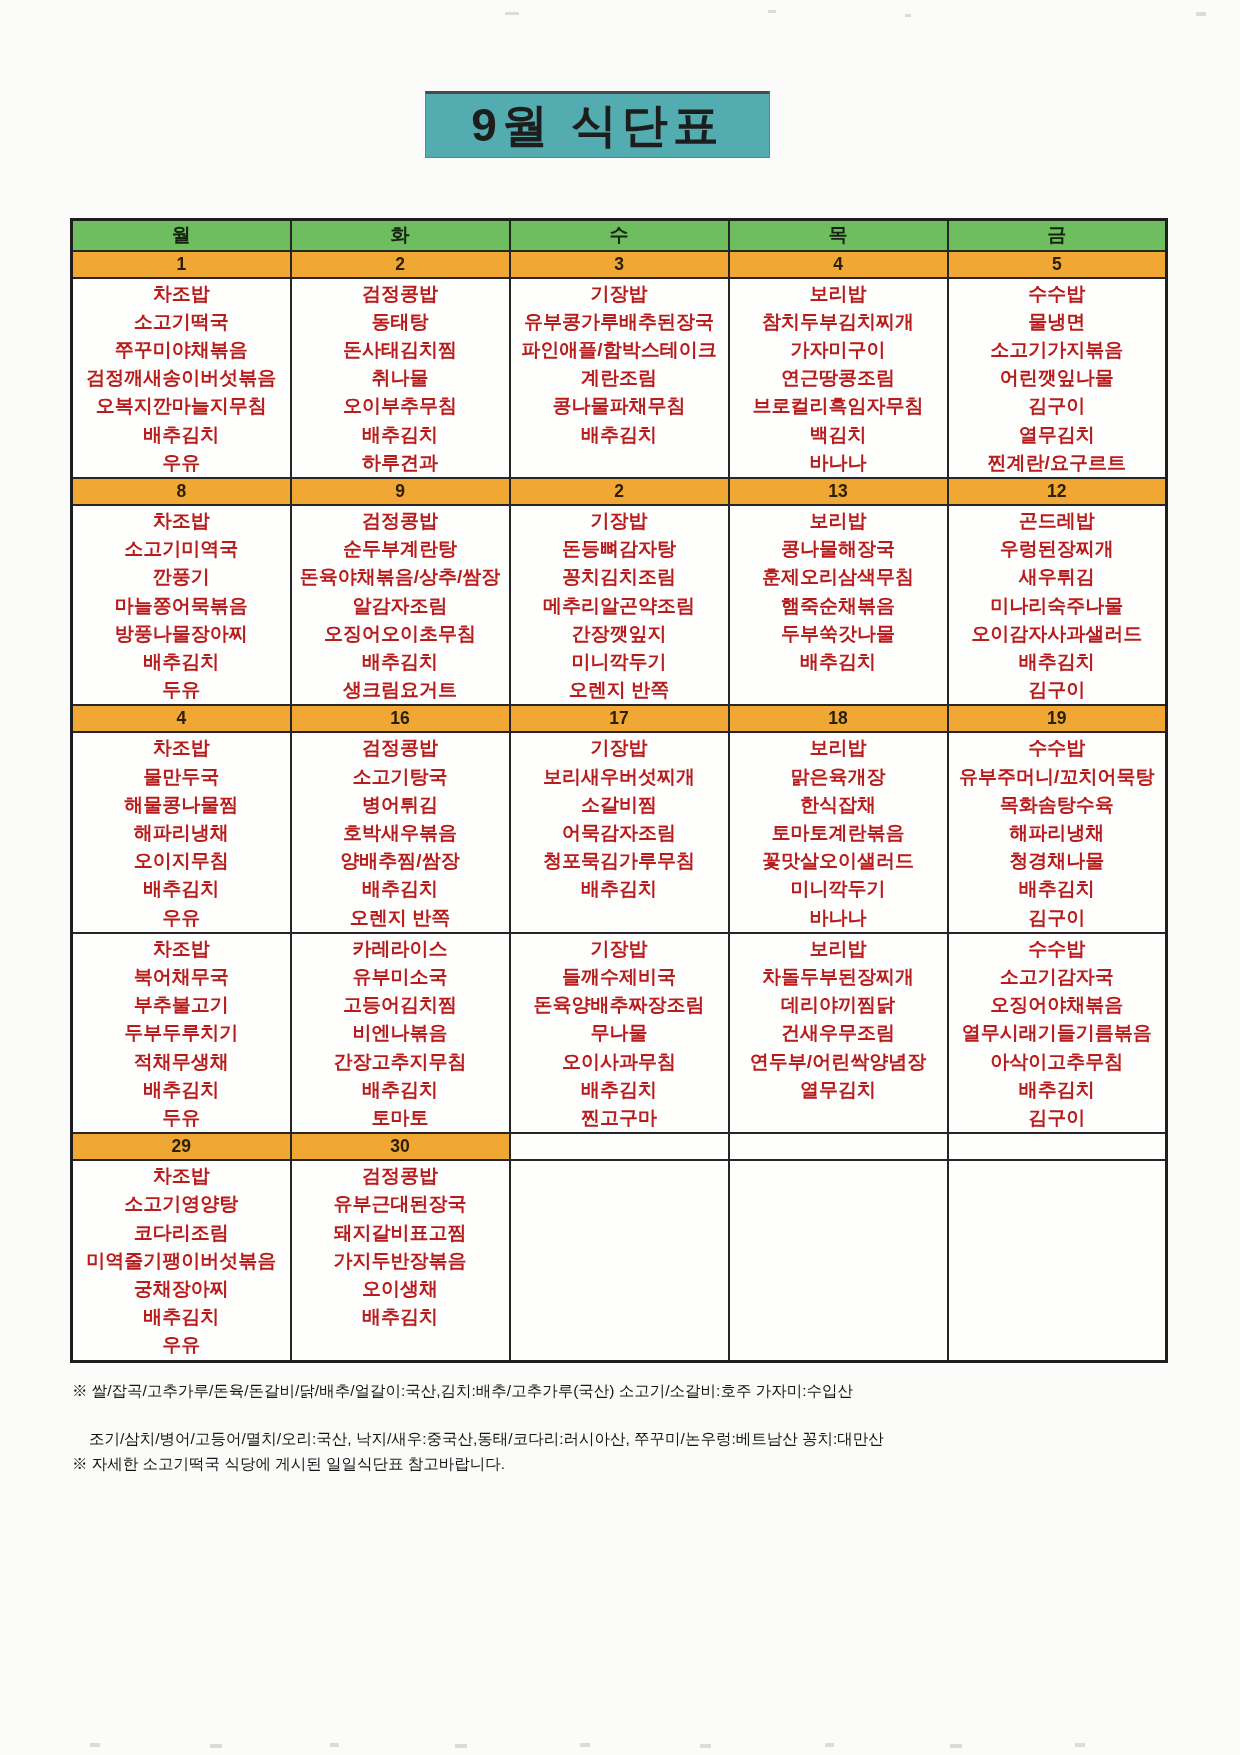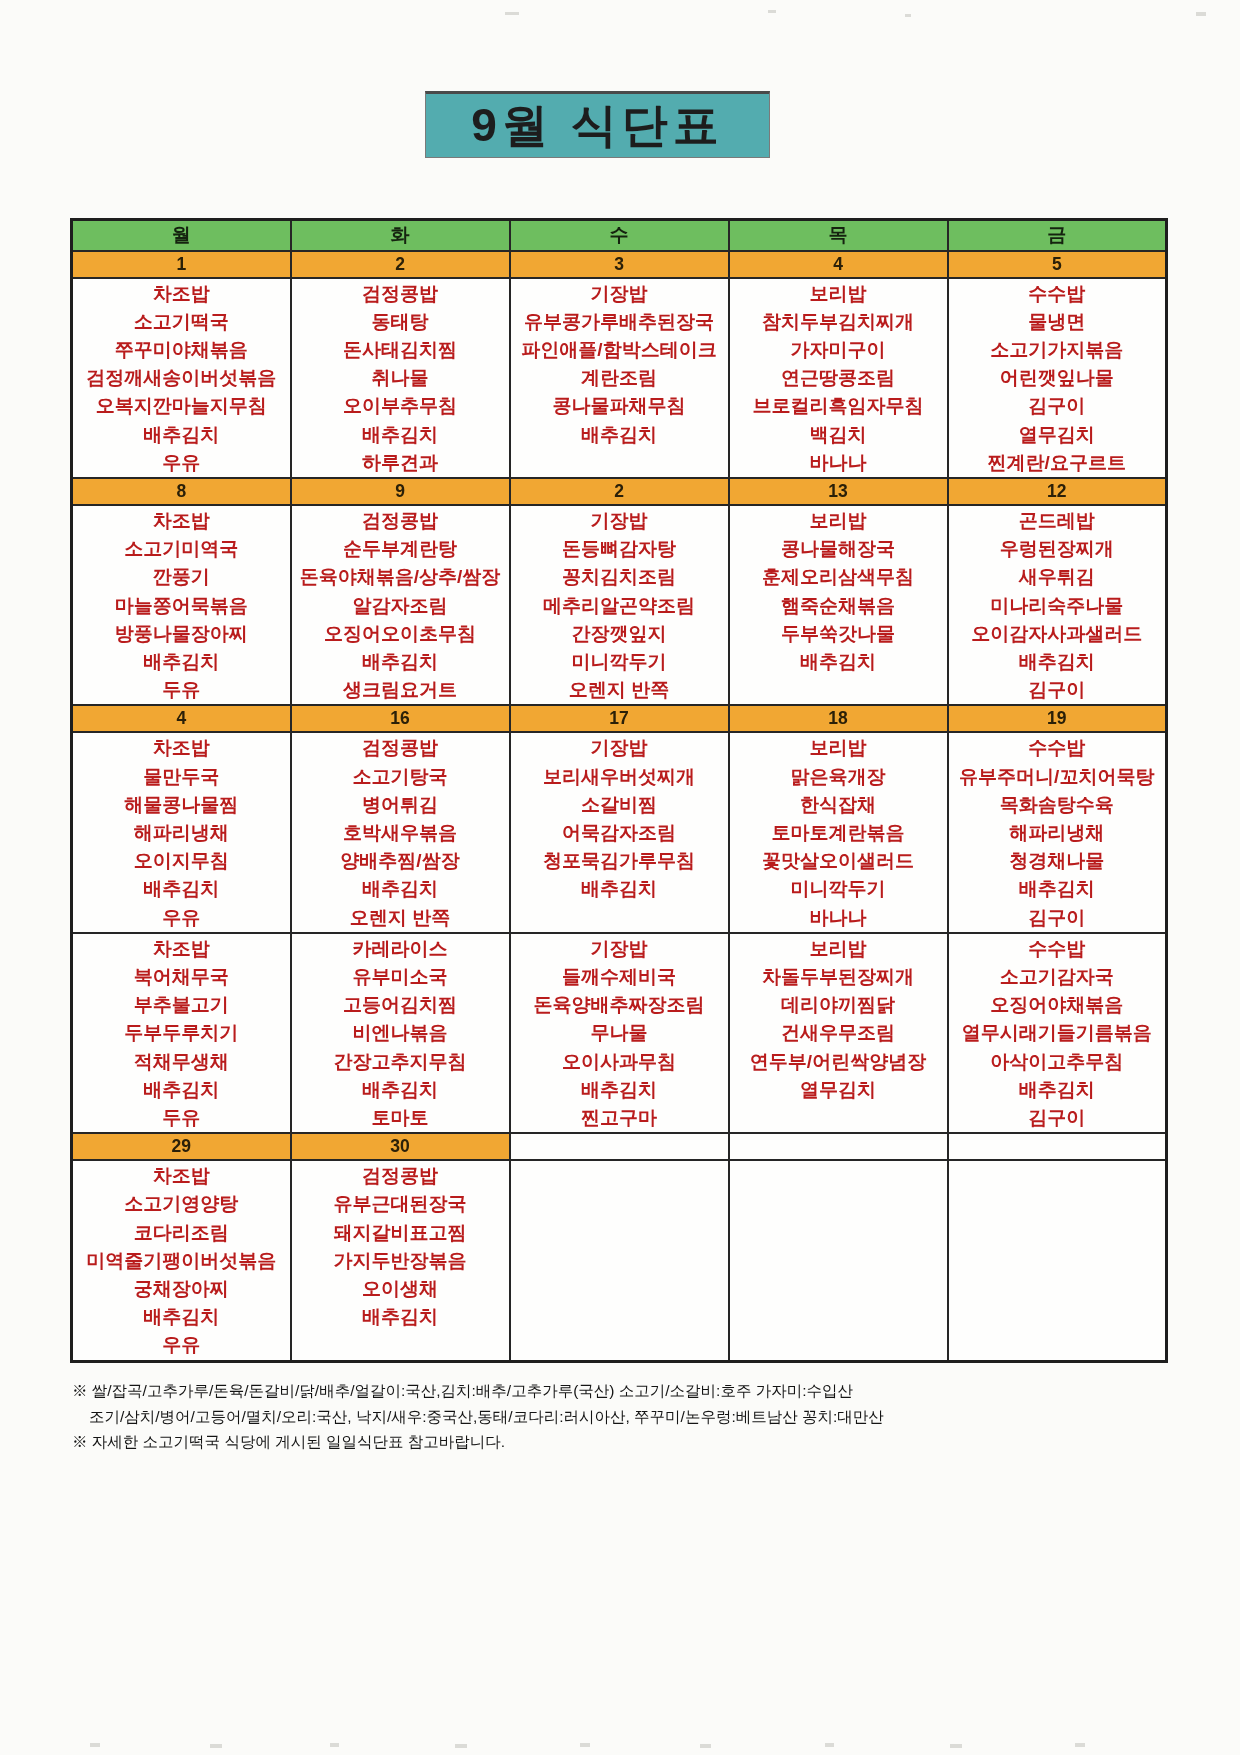--- a/index.html
+++ b/index.html
@@ -42,21 +42,21 @@
   .menu-lines{
     white-space:pre-line;text-align:center;
     font-size:19px;line-height:28.2px;font-weight:600;color:#b91c1c;
     padding-top:1px;
   }
   
   .footer{
     position:absolute;left:72px;top:1378px;width:1120px;
     font-size:15.5px;line-height:25.5px;font-weight:500;color:#141414;
   }
-  .footer .note.indent{padding-left:17px;}
+  .footer .note.indent{padding-left:17px;margin-top:22px;}
   
   .scan-dash{position:absolute;background:#c9c9c5;opacity:.65;}
 </style>
 </head>
 <body>
 
 <div class="page">
 
   <div class="scan-dash" style="left:505px;top:12px;width:14px;height:3px;"></div>
   <div class="scan-dash" style="left:768px;top:10px;width:8px;height:3px;"></div>

